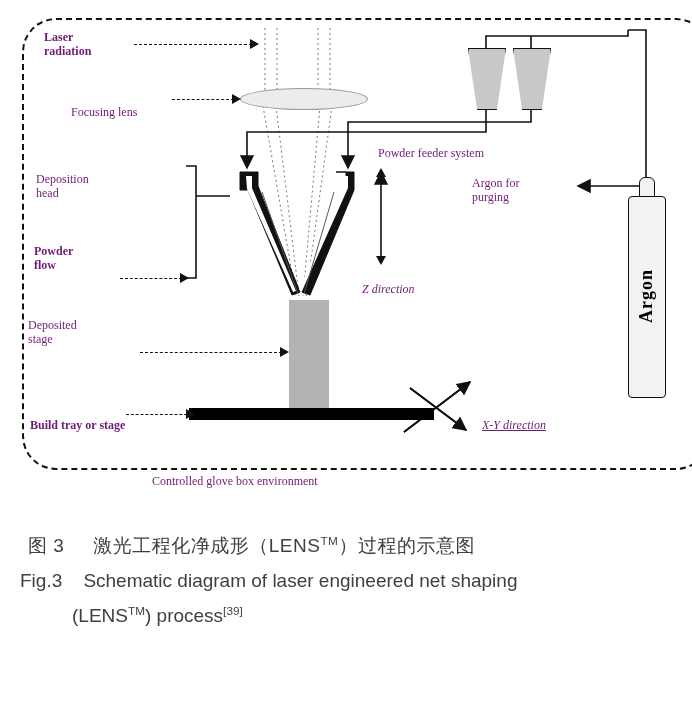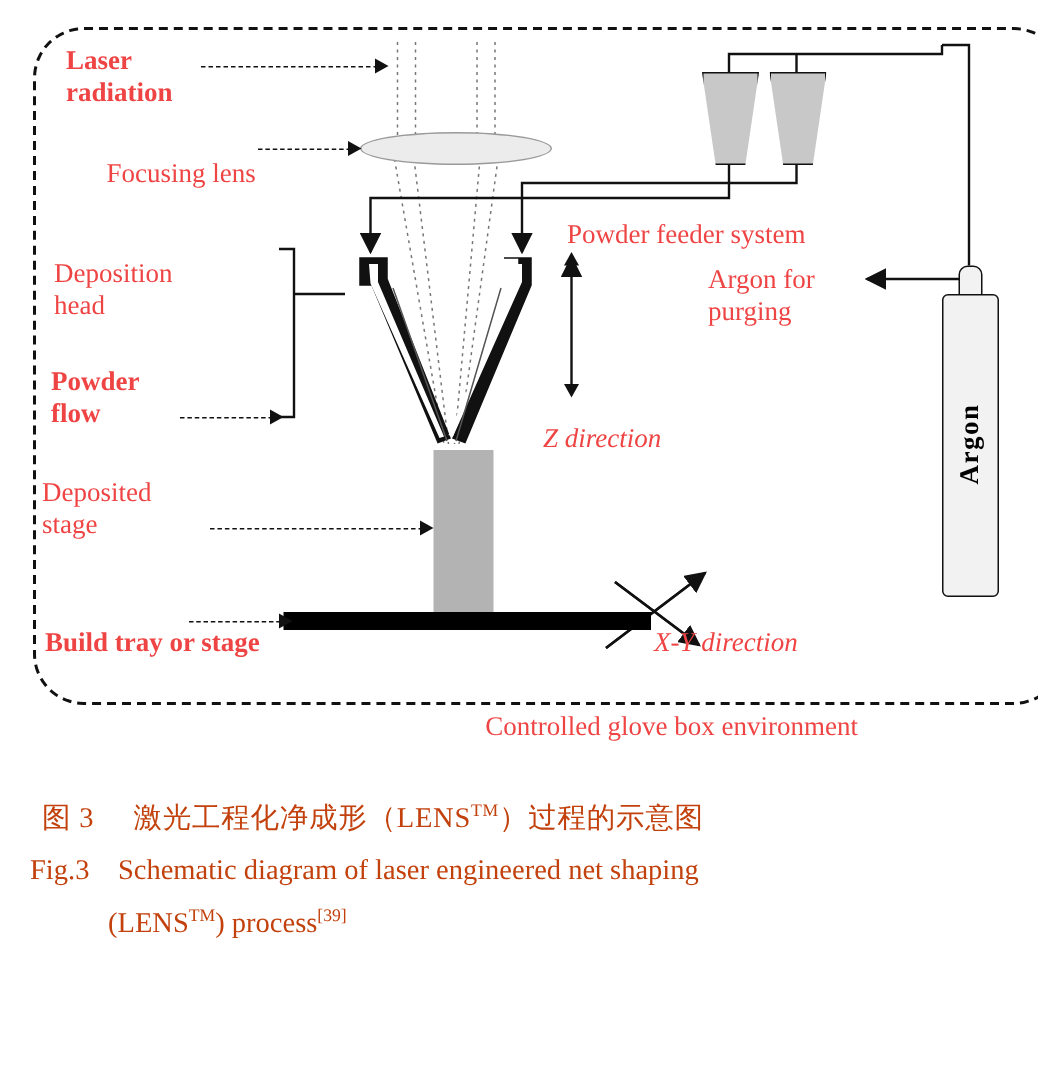--- a/index.html
+++ b/index.html
@@ -34,23 +34,23 @@
     box-sizing: border-box;
     border: 2px dashed #111;
     border-radius: 34px;
     width: 688px;
   }
 
   
   .lbl {
     position: absolute;
     font-family: "Liberation Serif", serif;
-    font-size: 18px;
+    font-size: 12px;
     line-height: 1.18;
-    color: #ef4444;
+    color: #701a75;
     white-space: pre-line;
   }
   .lbl.bold { font-weight: bold; }
   .lbl.italic { font-style: italic; }
 
   
   .leader {
     position: absolute;
     height: 0;
     border-top: 1.5px dashed #111;
@@ -159,24 +159,24 @@
     transform: rotate(180deg);
     letter-spacing: 1px;
   }
 
   
   #caption {
     position: absolute;
     left: 0;
     top: 528px;
     width: 588px;
-    font-family: Liberation Serif, serif;
+    font-family: Liberation Sans, sans-serif;
     font-size: 19px;
     line-height: 1.85;
-    color: #c2410c;
+    color: #404040;
   }
   #caption .cn {
     padding-left: 28px;
     letter-spacing: 0.5px;
   }
   #caption .en {
     padding-left: 20px;
   }
   #caption .en2 {
     padding-left: 72px;
@@ -297,23 +297,23 @@
 
   <div class="lbl bold" style="left:30px; top:418px; width:190px;">Build tray or stage</div>
   <div class="leader" style="left:126px; top:414px; width:66px;"></div>
   <div class="arrowhead-r" style="left:186px; top:409px;"></div>
 
   <div class="lbl" style="left:378px; top:146px; width:230px;">Powder feeder  system</div>
   <div class="lbl" style="left:472px; top:176px; width:140px;">Argon for
 purging</div>
 
   <div class="lbl italic" style="left:362px; top:282px; width:150px;">Z direction</div>
-  <div class="lbl italic" style="left:436px; top:418px; width:170px;">X-Y direction</div>
-
-  <div class="lbl" style="left:152px; top:474px; width:420px;text-align:right;">Controlled glove box environment</div>
+  <div class="lbl italic" style="left:482px; top:418px; width:170px;text-decoration:underline;">X-Y direction</div>
+
+  <div class="lbl" style="left:152px; top:474px; width:420px;">Controlled glove box environment</div>
 </div>
 
 <div id="caption">
   <div class="cn">
     <span>图 3</span>
     &nbsp;&nbsp;&nbsp;&nbsp;<span>激光工程化净成形（LENS</span><sup>TM</sup><span>）过程的示意图</span>
   </div>
   <div class="en">
     <span>Fig.3</span>
     &nbsp;&nbsp;&nbsp;<span>Schematic diagram of laser engineered net shaping</span>

